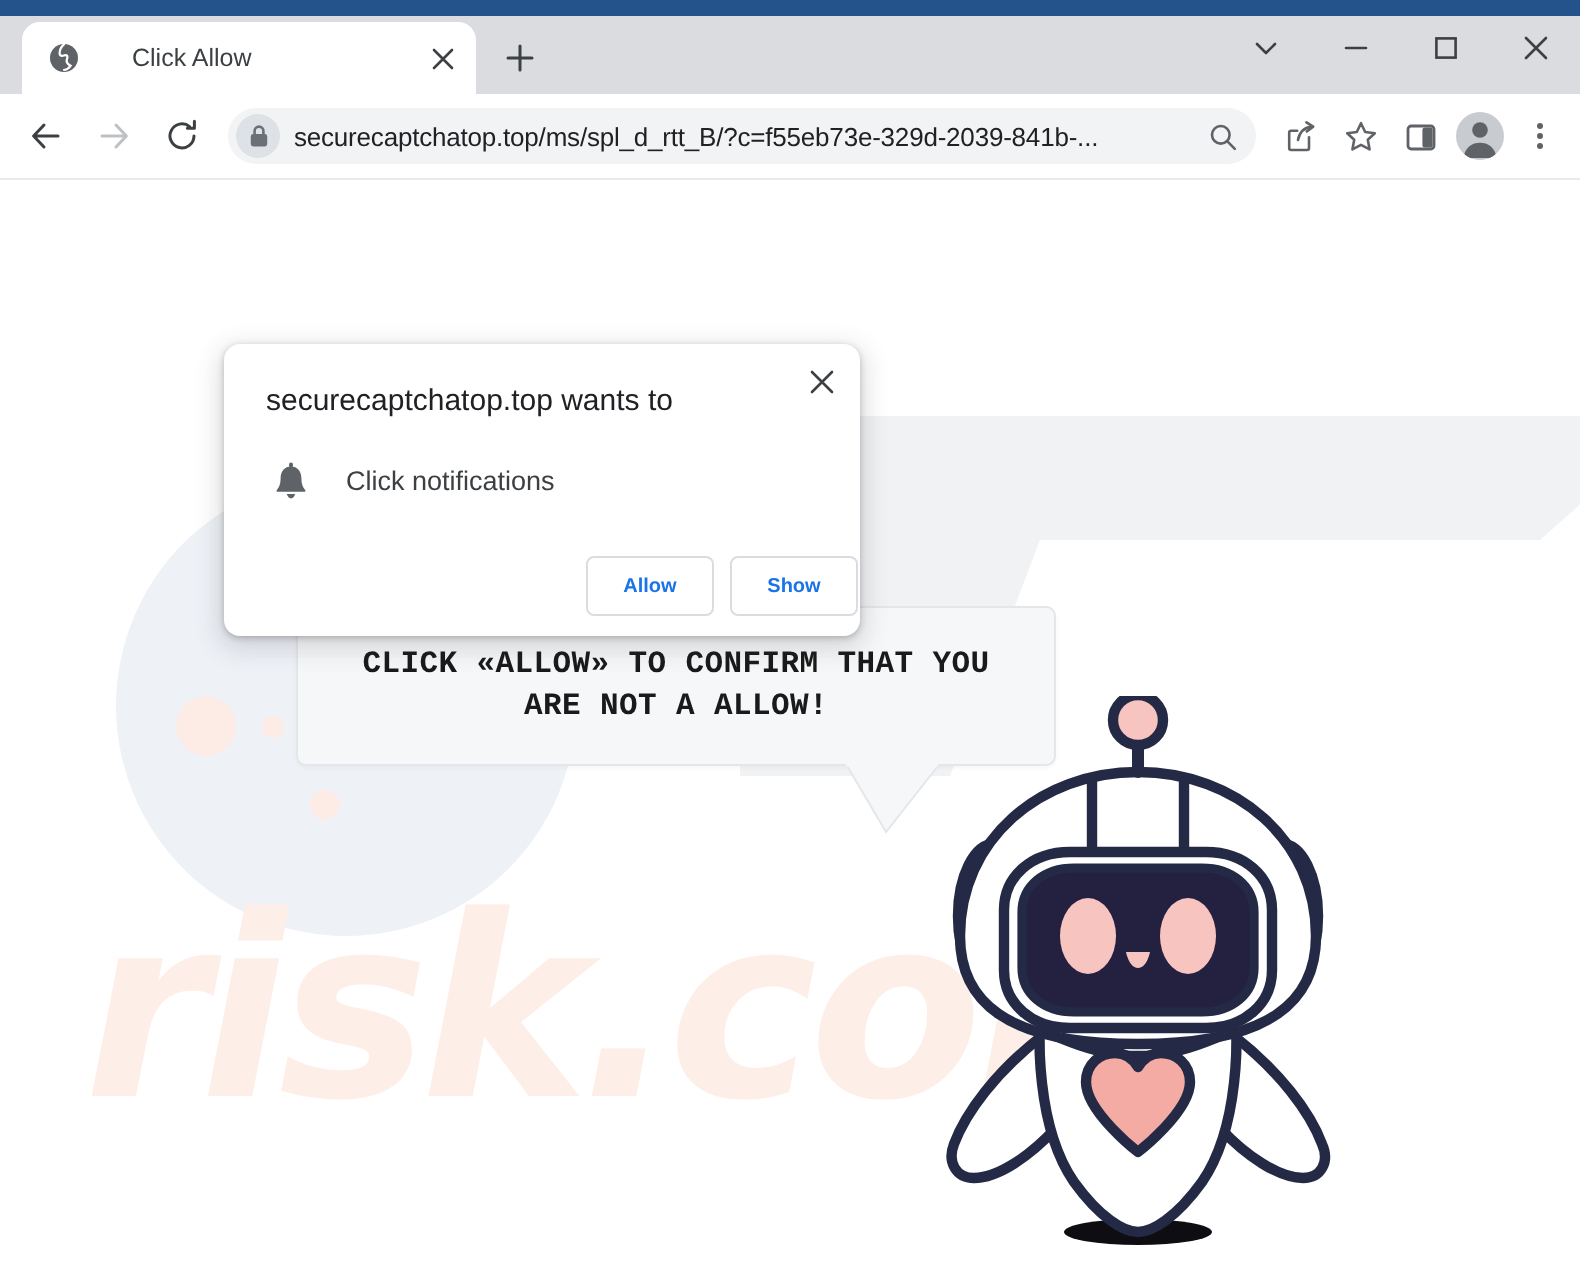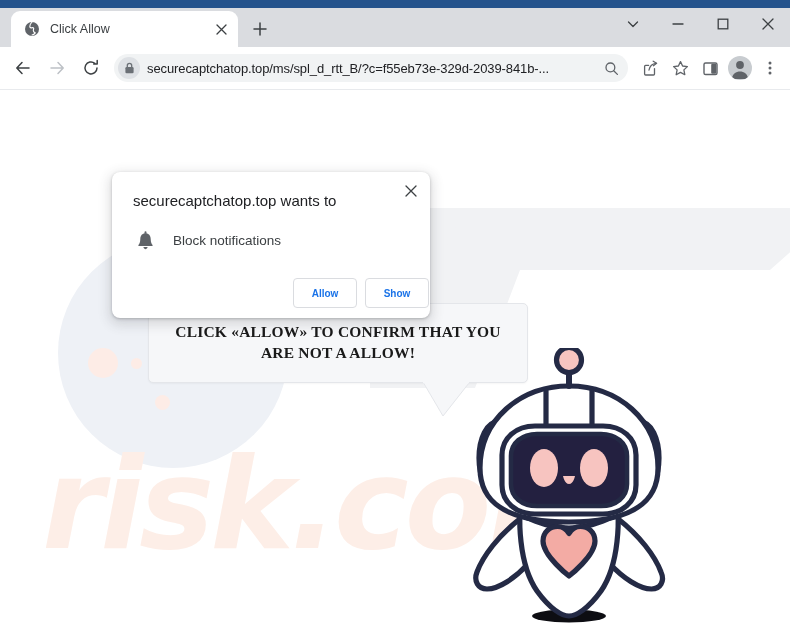--- a/index.html
+++ b/index.html
@@ -42,20 +42,21 @@
     position: relative;
     height: 36px;
     width: 227px;
     background: #ffffff;
     border-radius: 9px 9px 0 0;
     display: flex;
     align-items: center;
     padding: 0 7px 0 13px;
     margin-bottom: 0;
     z-index: 3;
+    gap: 16px;
   }
   .tab-favicon {
     width: 16px; height: 16px;
     flex: 0 0 16px;
     margin-right: 10px;
     display: flex; align-items: center; justify-content: center;
   }
   .tab-title {
     flex: 1 1 auto;
     font-size: 12.5px;
@@ -218,21 +219,21 @@
     width: 380px; height: 80px;
     background: #f6f7f9;
     border: 1px solid #e4e6ea;
     border-radius: 5px;
     display: flex;
     align-items: center;
     justify-content: center;
     box-shadow: 0 1px 2px rgba(0,0,0,0.04);
   }
   #speech-bubble-text {
-    font-family: Liberation Serif, serif;
+    font-family: Liberation Mono, monospace;
     font-weight: bold;
     font-size: 15.5px;
     line-height: 1.35;
     color: #1a1a1a;
     text-align: center;
     letter-spacing: 0.2px;
     padding: 0 14px;
   }
   #speech-tail {
     position: absolute;
@@ -519,21 +520,21 @@
       <div id="dialog-title">securecaptchatop.top wants to</div>
 
       <div id="dialog-permission-row">
         <span id="bell-icon">
           <svg width="17" height="19" viewBox="0 0 17 19">
             <path d="M8.5 2.2 C5.3 2.2 3.3 4.6 3.3 8 C3.3 11.6 2.2 13 1.4 14 C1.1 14.4 1.3 14.9 1.9 14.9 H15.1 C15.7 14.9 15.9 14.4 15.6 14 C14.8 13 13.7 11.6 13.7 8 C13.7 4.6 11.7 2.2 8.5 2.2 Z" fill="#5f6368"></path>
             <rect x="7.5" y="0.2" width="2" height="2.6" rx="1" fill="#5f6368"></rect>
             <path d="M6.4 16 C6.8 17.4 7.6 18.2 8.5 18.2 C9.4 18.2 10.2 17.4 10.6 16 Z" fill="#5f6368"></path>
           </svg>
         </span>
-        <span id="dialog-permission-label">Block notifications</span>
+        <span id="dialog-permission-label">Click notifications</span>
       </div>
 
       <div id="dialog-actions">
         <button class="dialog-btn">Allow</button>
         <button class="dialog-btn">Show</button>
       </div>
     </div>
 
   </div>
 </div>

